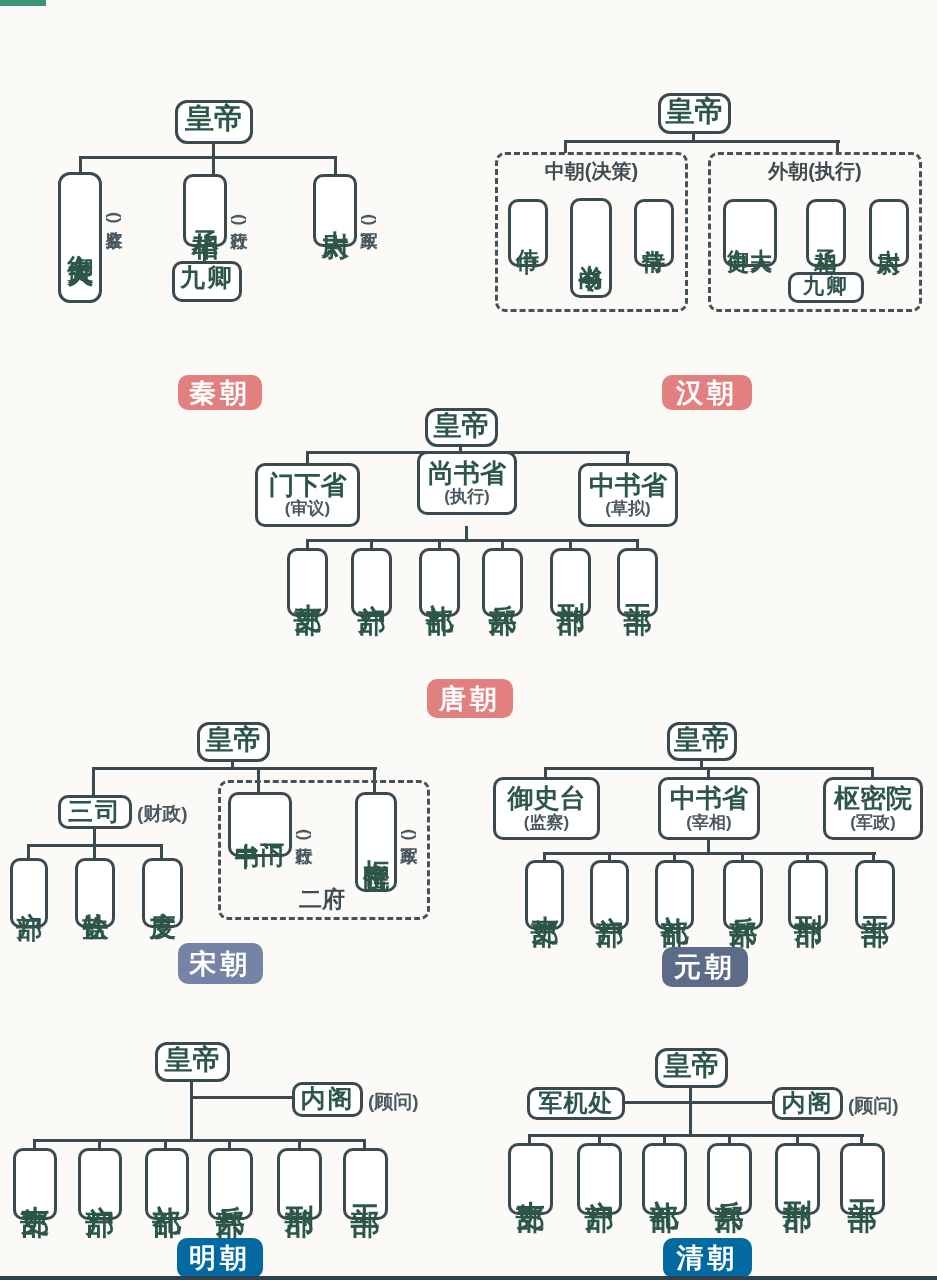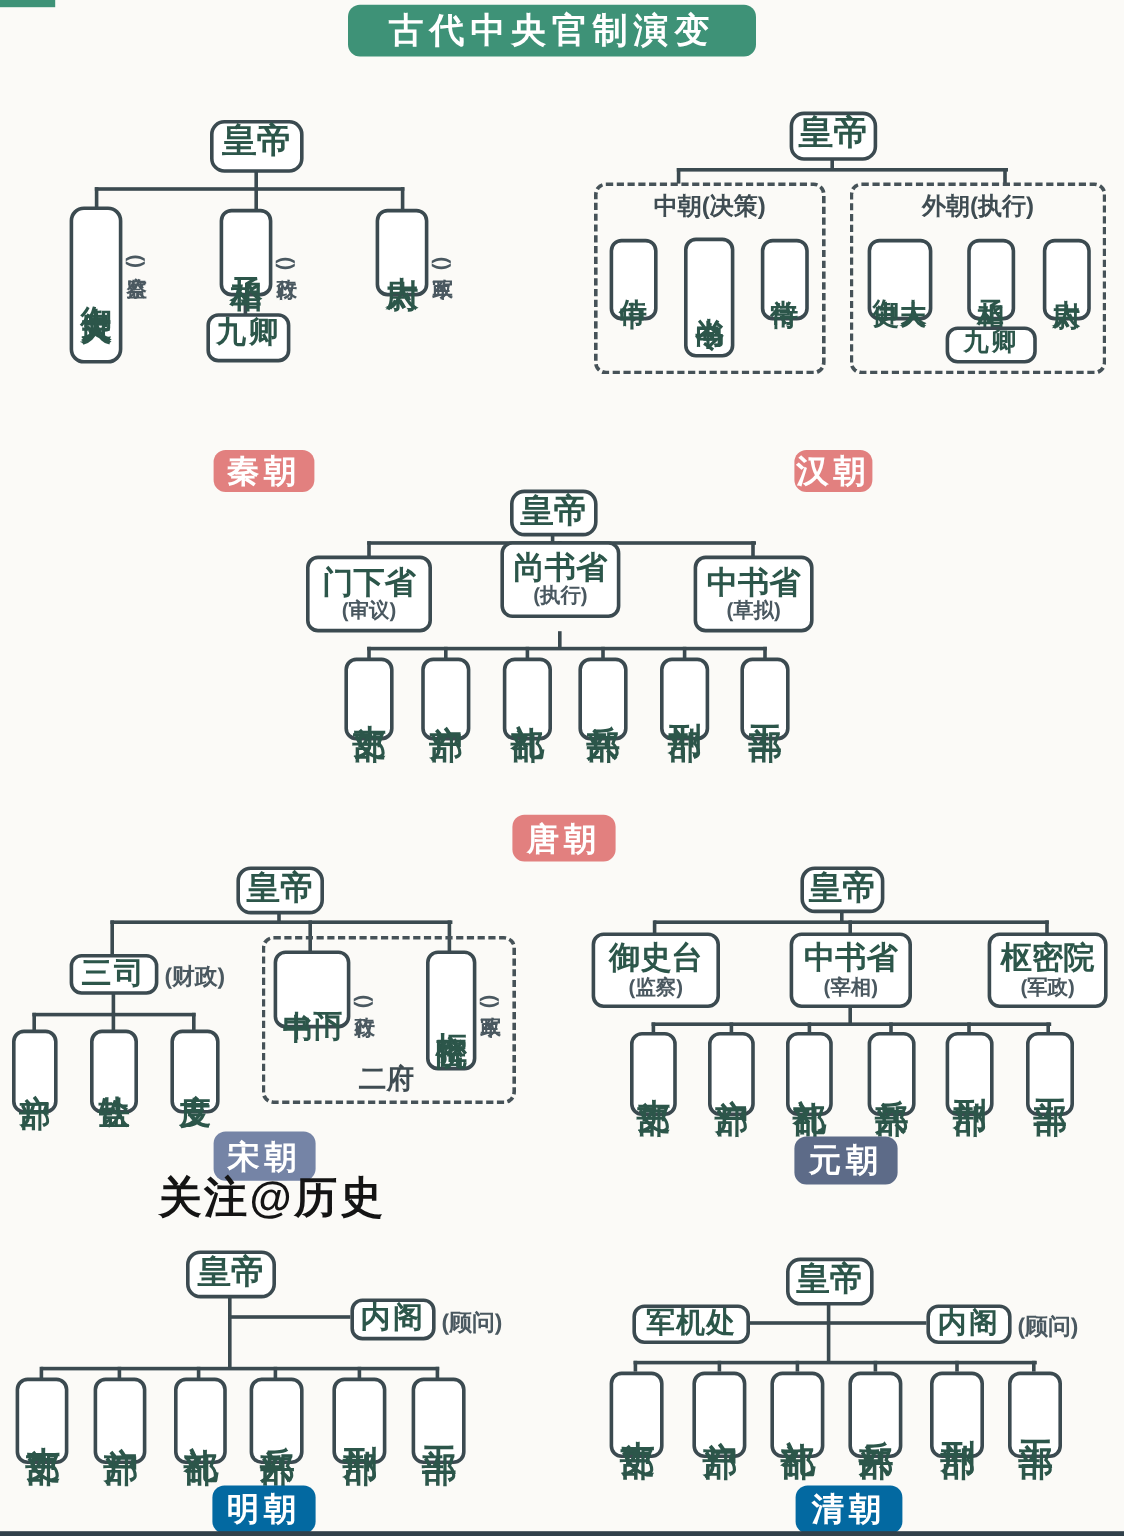--- a/index.html
+++ b/index.html
@@ -32,21 +32,20 @@
   #watermark{position:absolute;left:132px;top:974px;font-size:36px;font-weight:700;color:#141414;letter-spacing:2px;}
   #bottombar{position:absolute;left:0;top:1276px;width:937px;height:4px;background:#31404a;}
   #cornermark{position:absolute;left:0;top:0;width:46px;height:6px;background:#3e9277;}
 </style>
 </head>
 <body>
 
 <div id="canvas">
 
   <div id="cornermark"></div>
-  <div id="title">古代中央官制演变</div>
 
   <div>
     <i class="vl" style="left:212px;top:143px;height:32px"></i>
     <i class="hl" style="left:79px;top:156px;width:258px"></i>
     <i class="vl" style="left:79px;top:156px;height:17px"></i>
     <i class="vl" style="left:334px;top:156px;height:19px"></i>
     <i class="vl" style="left:203px;top:246px;height:16px"></i>
 
     <div class="box" style="left:175px;top:100px;width:78px;height:44px;font-size:29px;border-radius:12px">
         <span>皇帝</span>
@@ -99,21 +98,21 @@
     </div>
     <div class="box" style="left:806px;top:199px;width:40px;height:68px;font-size:23px">
         <span class="v">丞相</span>
       </div>
     <div class="box" style="left:869px;top:199px;width:40px;height:68px;font-size:23px">
         <span class="v">太尉</span>
       </div>
     <div class="box" style="left:788px;top:272px;width:76px;height:31px;font-size:21px;letter-spacing:2px">
         <span>九卿</span>
       </div>
-    <div class="era red" style="left:662px;top:333px;width:65px;height:35px">汉朝</div>
+    <div class="era red" style="left:662px;top:333px;width:90px;height:35px">汉朝</div>
   </div>
 
   <div>
     <i class="vl" style="left:459px;top:446px;height:8px"></i>
     <i class="hl" style="left:306px;top:451px;width:324px"></i>
     <i class="vl" style="left:306px;top:451px;height:13px"></i>
     <i class="vl" style="left:465px;top:451px;height:13px"></i>
     <i class="vl" style="left:626px;top:451px;height:13px"></i>
     <i class="vl" style="left:465px;top:526px;height:15px"></i>
     <i class="hl" style="left:306px;top:539px;width:333px"></i>
@@ -251,21 +250,20 @@
       </div>
     <div class="box" style="left:788px;top:860px;width:40px;height:70px;font-size:28px">
         <span class="v">刑部</span>
       </div>
     <div class="box" style="left:855px;top:860px;width:40px;height:70px;font-size:28px">
         <span class="v">工部</span>
       </div>
     <div class="era yuanc" style="left:662px;top:947px;width:86px;height:40px">元朝</div>
   </div>
 
-  <div id="watermark">关注@历史</div>
 
   <div>
     <i class="vl" style="left:190px;top:1081px;height:60px"></i>
     <i class="hl" style="left:190px;top:1096px;width:102px"></i>
     <i class="hl" style="left:34px;top:1139px;width:332px"></i>
     <i class="vl" style="left:33px;top:1139px;height:10px"></i>
     <i class="vl" style="left:98px;top:1139px;height:10px"></i>
     <i class="vl" style="left:164px;top:1139px;height:10px"></i>
     <i class="vl" style="left:228px;top:1139px;height:10px"></i>
     <i class="vl" style="left:298px;top:1139px;height:10px"></i>

